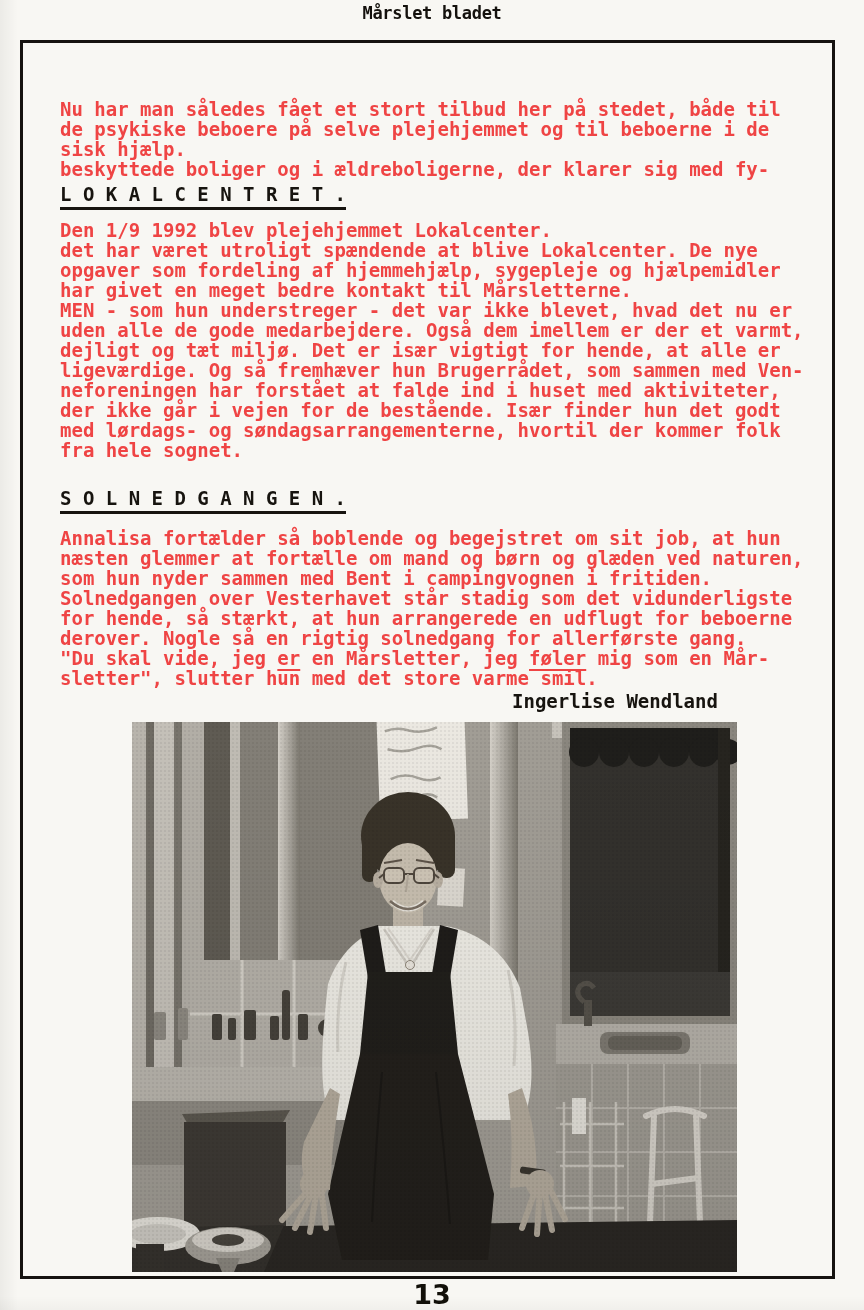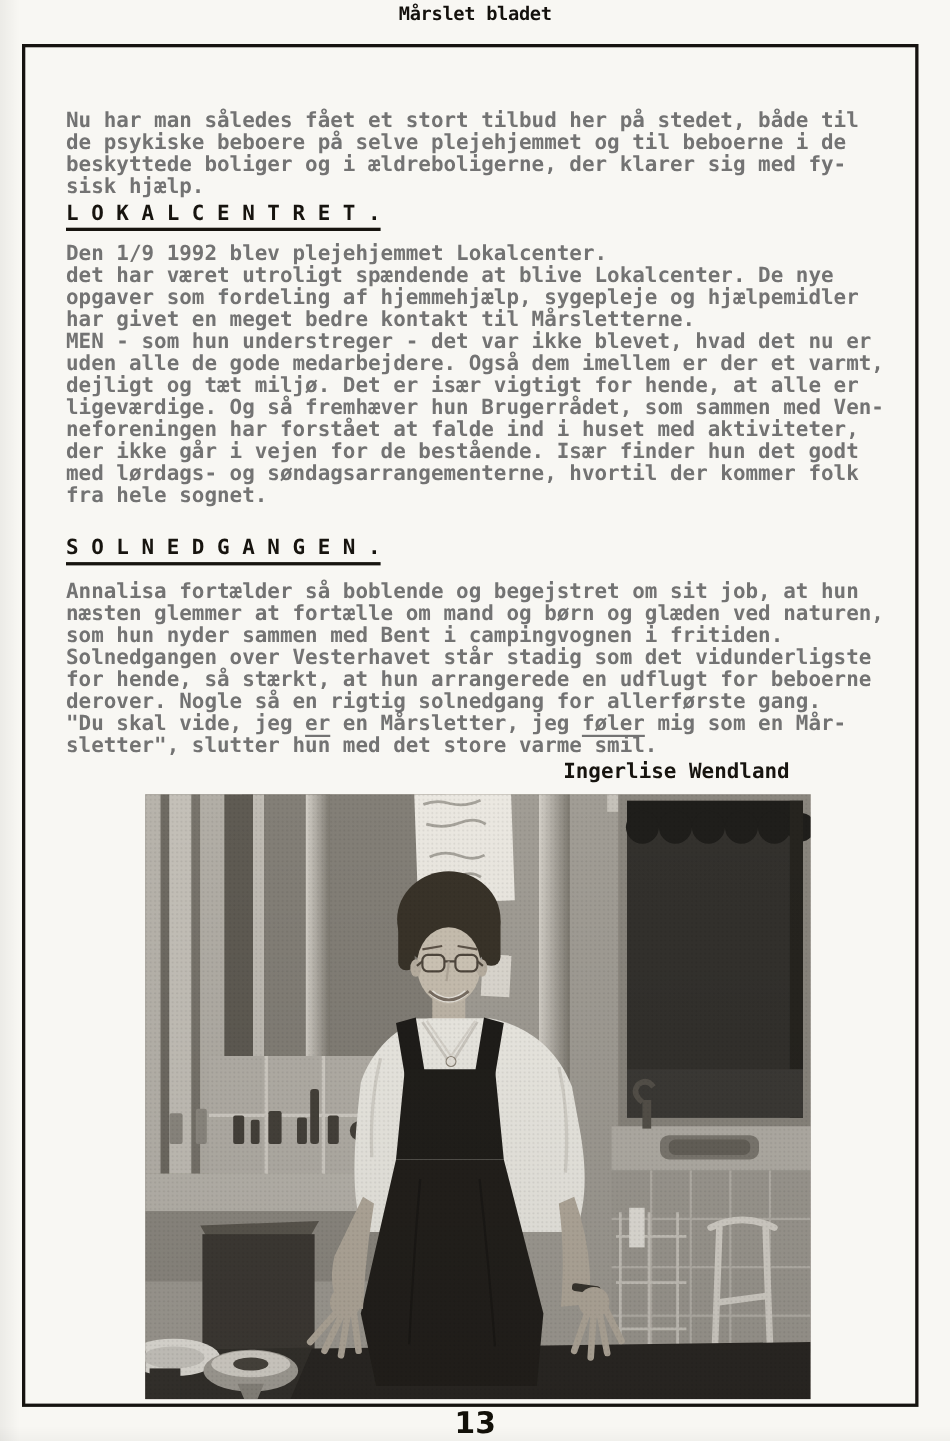--- a/index.html
+++ b/index.html
@@ -27,21 +27,21 @@
   .frame{
     position:absolute;left:20px;top:40px;width:809px;height:1233px;
     border:3px solid #161310;
     background:#f8f7f3;
   }
   .tblock{position:absolute;left:60px;}
   .tline{
     white-space:pre;
     font-weight:700;font-size:19px;line-height:20px;
     letter-spacing:0;
-    color:#737373;
+    color:#ef4444;
   }
   .tline .u{
     text-decoration:underline;
     text-decoration-thickness:2px;
     text-underline-offset:4px;
   }
   .heading{
     position:absolute;left:60px;
     display:inline-block;
     font-weight:700;font-size:19px;line-height:20px;
@@ -73,22 +73,22 @@
 
 <div class="page">
 
   <div class="masthead">Mårslet bladet</div>
 
   <div class="frame"></div>
 
   <div class="tblock" style="top:99px">
       <div class="tline">Nu har man således fået et stort tilbud her på stedet, både til</div>
       <div class="tline">de psykiske beboere på selve plejehjemmet og til beboerne i de</div>
+      <div class="tline">sisk hjælp.</div>
       <div class="tline">beskyttede boliger og i ældreboligerne, der klarer sig med fy-</div>
-      <div class="tline">sisk hjælp.</div>
     </div>
 
   <div class="heading" style="top:184px">L O K A L C E N T R E T .</div>
 
   <div class="tblock" style="top:220px">
       <div class="tline">Den 1/9 1992 blev plejehjemmet Lokalcenter.</div>
       <div class="tline">det har været utroligt spændende at blive Lokalcenter. De nye</div>
       <div class="tline">opgaver som fordeling af hjemmehjælp, sygepleje og hjælpemidler</div>
       <div class="tline">har givet en meget bedre kontakt til Mårsletterne.</div>
       <div class="tline">MEN - som hun understreger - det var ikke blevet, hvad det nu er</div>

